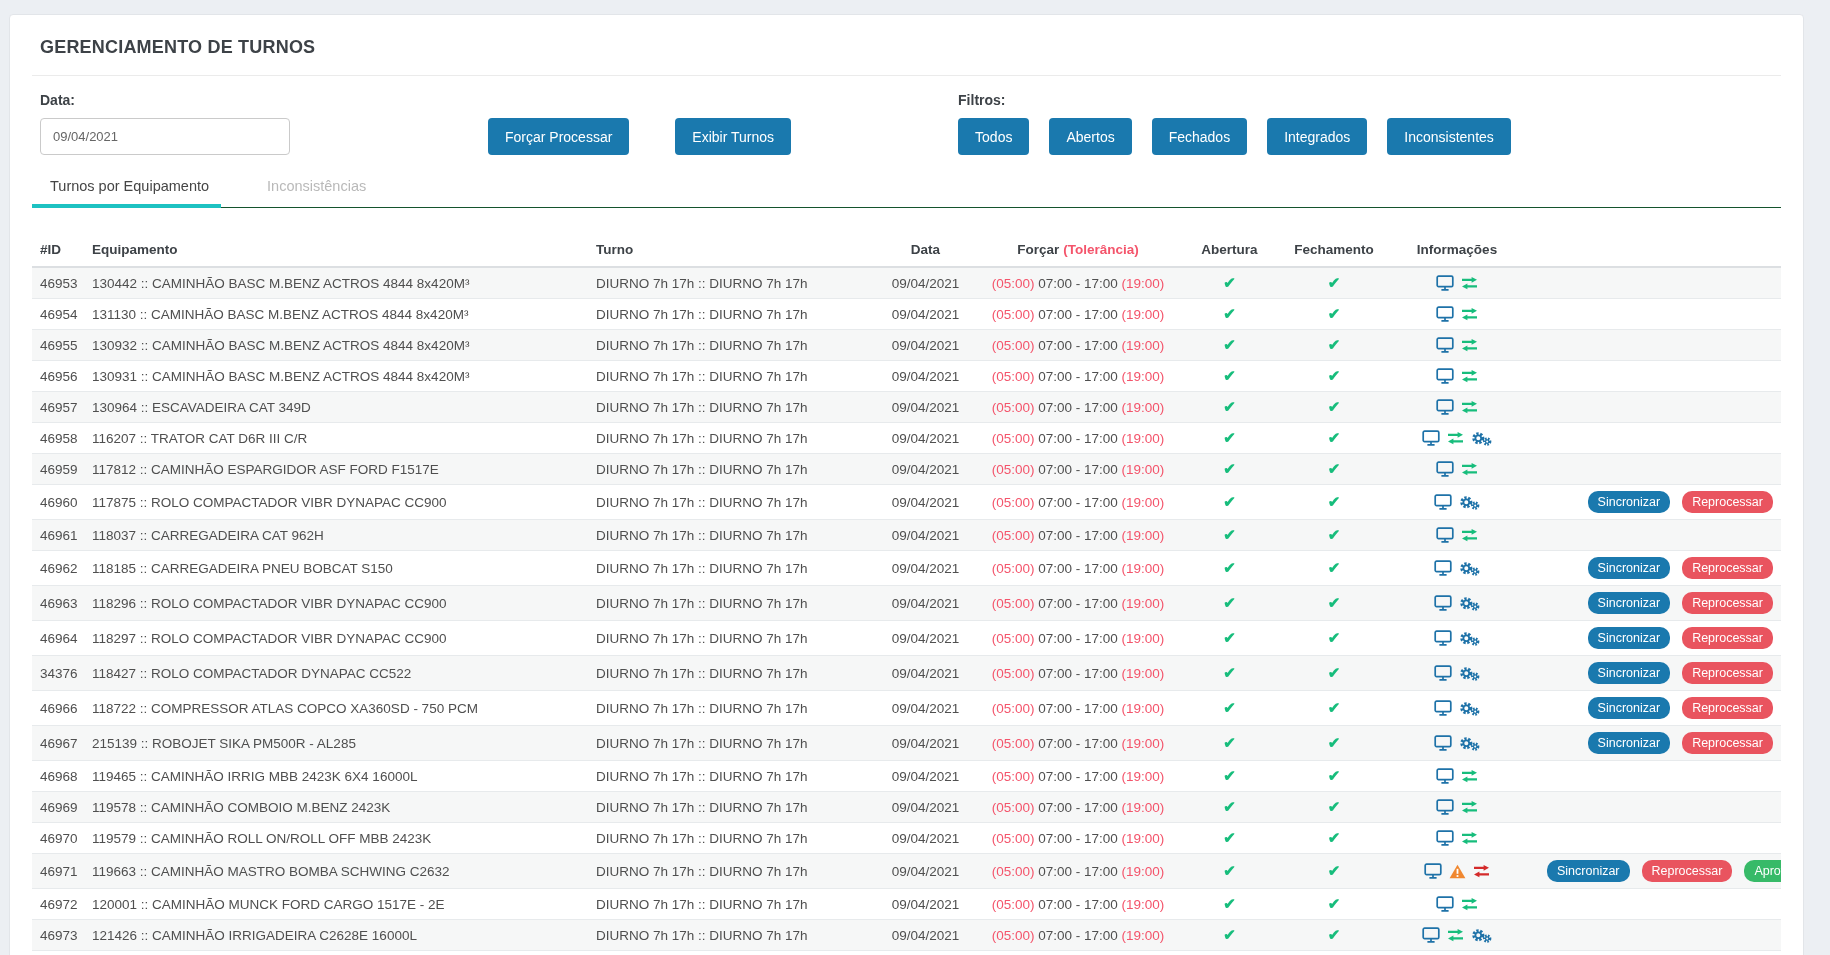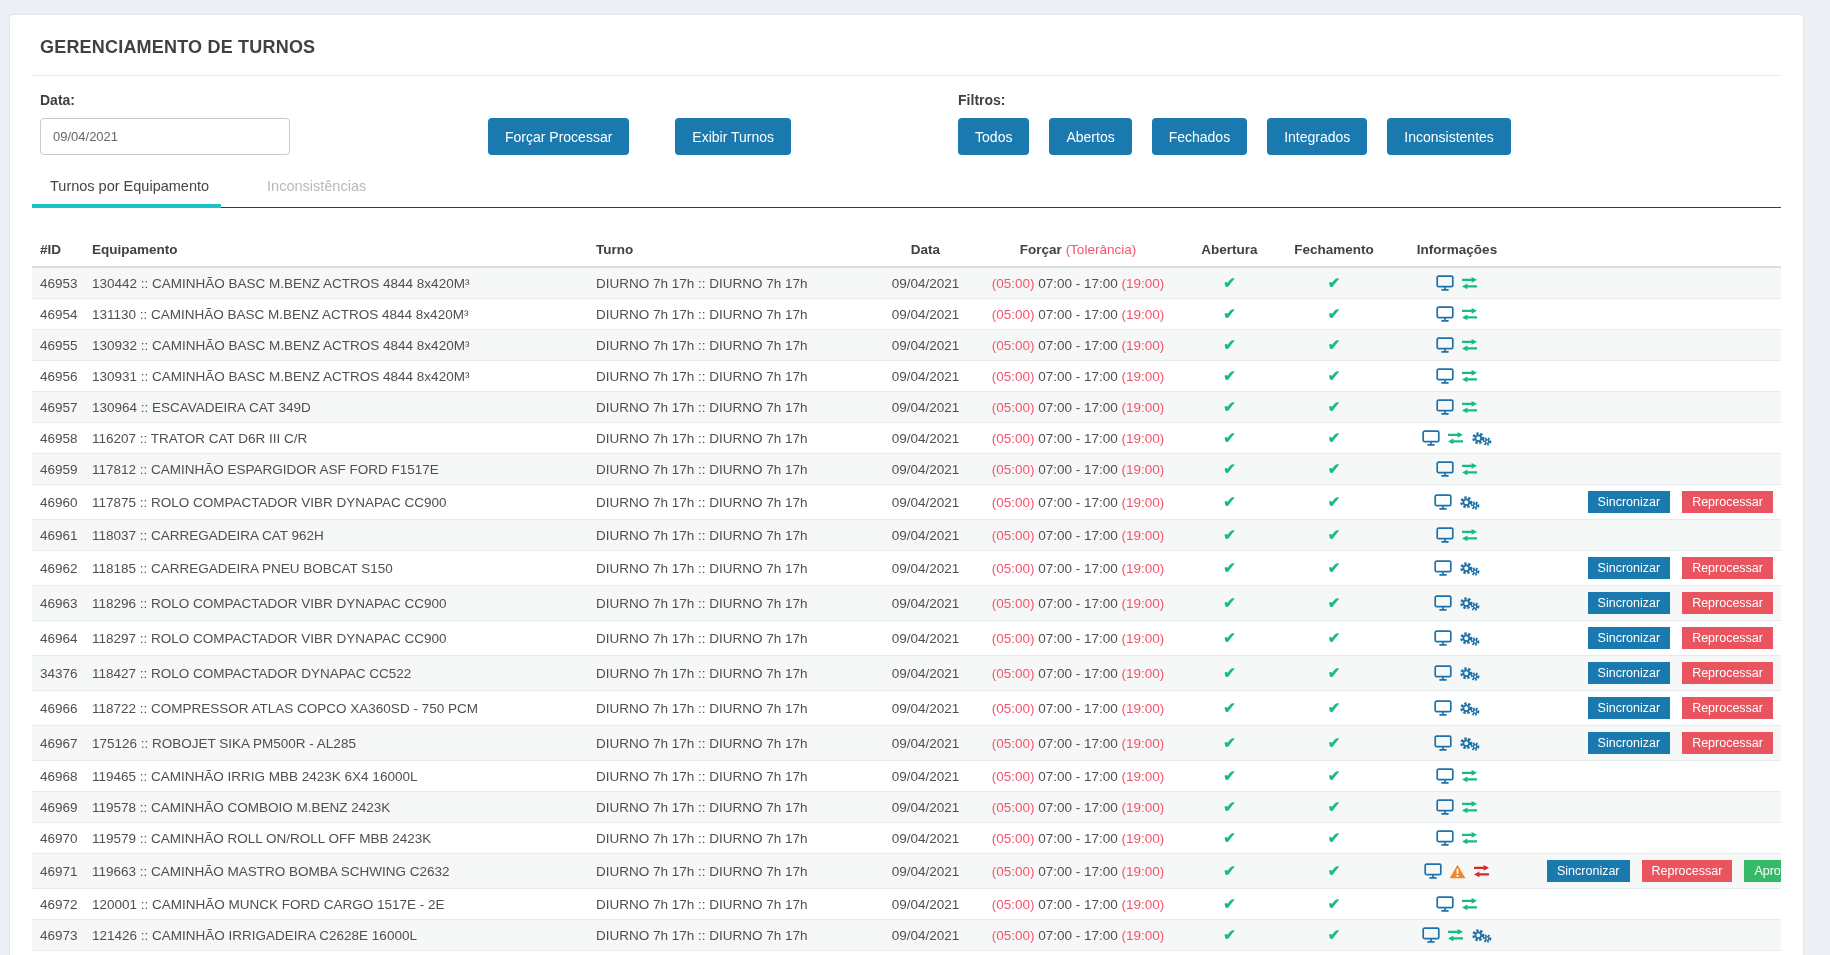--- a/index.html
+++ b/index.html
@@ -82,25 +82,25 @@
   th:first-child{padding-left:8px;}
   td{
     padding:6px 8px;border-bottom:1px solid var(--border);
     color:var(--textbody);white-space:nowrap;overflow:hidden;
     vertical-align:middle;height:31px;
   }
   tr.striped td{background:#f6f7f7;}
   .c{text-align:center;}
   .r{text-align:right;}
   .tol{color:var(--tolred);text-align:center;}
-  .tolerance-hdr{color:var(--tolred);font-weight:normal;}
+  .tolerance-hdr{color:var(--tolred);font-weight:bold;}
   .check{color:var(--check);font-size:15px;font-weight:bold;}
   .info-icons{display:inline-flex;align-items:center;gap:7px;vertical-align:middle;}
   .icon{display:inline-flex;align-items:center;}
-  .action-btn{font-size:12.5px;padding:4px 10px;border-radius:0;margin-left:12px;}
+  .action-btn{font-size:12.5px;padding:4px 10px;border-radius:10px;margin-left:12px;}
   .action-sync{background:var(--primary);}
   .action-reprocess{background:var(--danger);}
   .action-approve{background:var(--success);}
 </style>
 </head>
 <body>
 
 <div class="card">
   <h1 class="page-title">GERENCIAMENTO DE TURNOS</h1>
   <hr class="title-rule">
@@ -512,21 +512,21 @@
                   <circle cx="7.3" cy="8.2" r="2.9" fill="none" stroke="#1e72a8" stroke-width="1.8"></circle>
                   <circle cx="16.2" cy="11.6" r="2.9" fill="none" stroke="#1e72a8" stroke-width="2.5" stroke-dasharray="1.6 1.2"></circle>
                   <circle cx="16.2" cy="11.6" r="1.7" fill="none" stroke="#1e72a8" stroke-width="1.3"></circle>
                 </svg>
               </span>
             </span></td>
           <td class="r"><button class="btn action-btn action-sync">Sincronizar</button><button class="btn action-btn action-reprocess">Reprocessar</button></td>
         </tr>
         <tr class="striped">
           <td>46967</td>
-          <td>175126 :: ROBOJET SIKA PM500R - AL285</td>
+          <td>215139 :: ROBOJET SIKA PM500R - AL285</td>
           <td>DIURNO 7h 17h :: DIURNO 7h 17h</td>
           <td class="c">09/04/2021</td>
           <td class="c"><span class="tol">(05:00)</span> <span>07:00 - 17:00</span> <span class="tol">(19:00)</span></td>
           <td class="c"><span class="check">✔</span></td>
           <td class="c"><span class="check">✔</span></td>
           <td class="c"><span class="info-icons">
               <span class="icon">
                 <svg width="18" height="16" viewBox="0 0 18 16">
                   <rect x="1.2" y="1.2" width="15.6" height="10.4" rx="1.4" fill="none" stroke="#1e72a8" stroke-width="1.7"></rect>
                   <path d="M9 12v2.2M5.4 14.9h7.2" fill="none" stroke="#1e72a8" stroke-width="1.7"></path>

